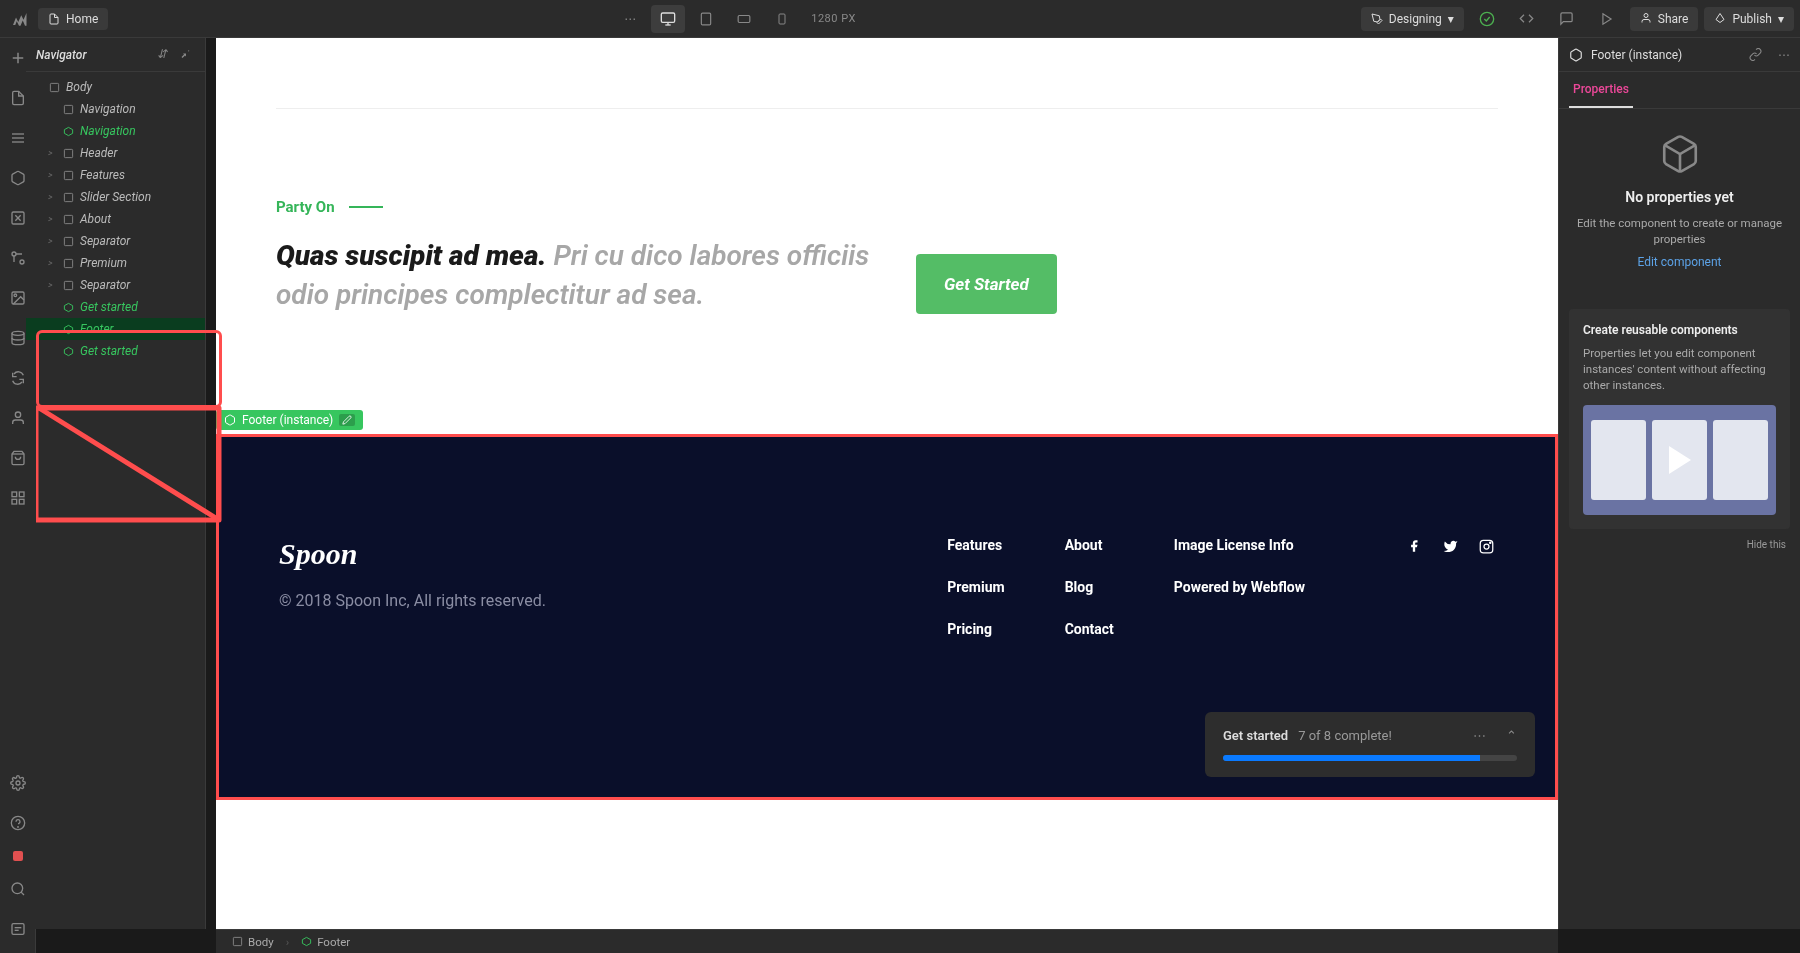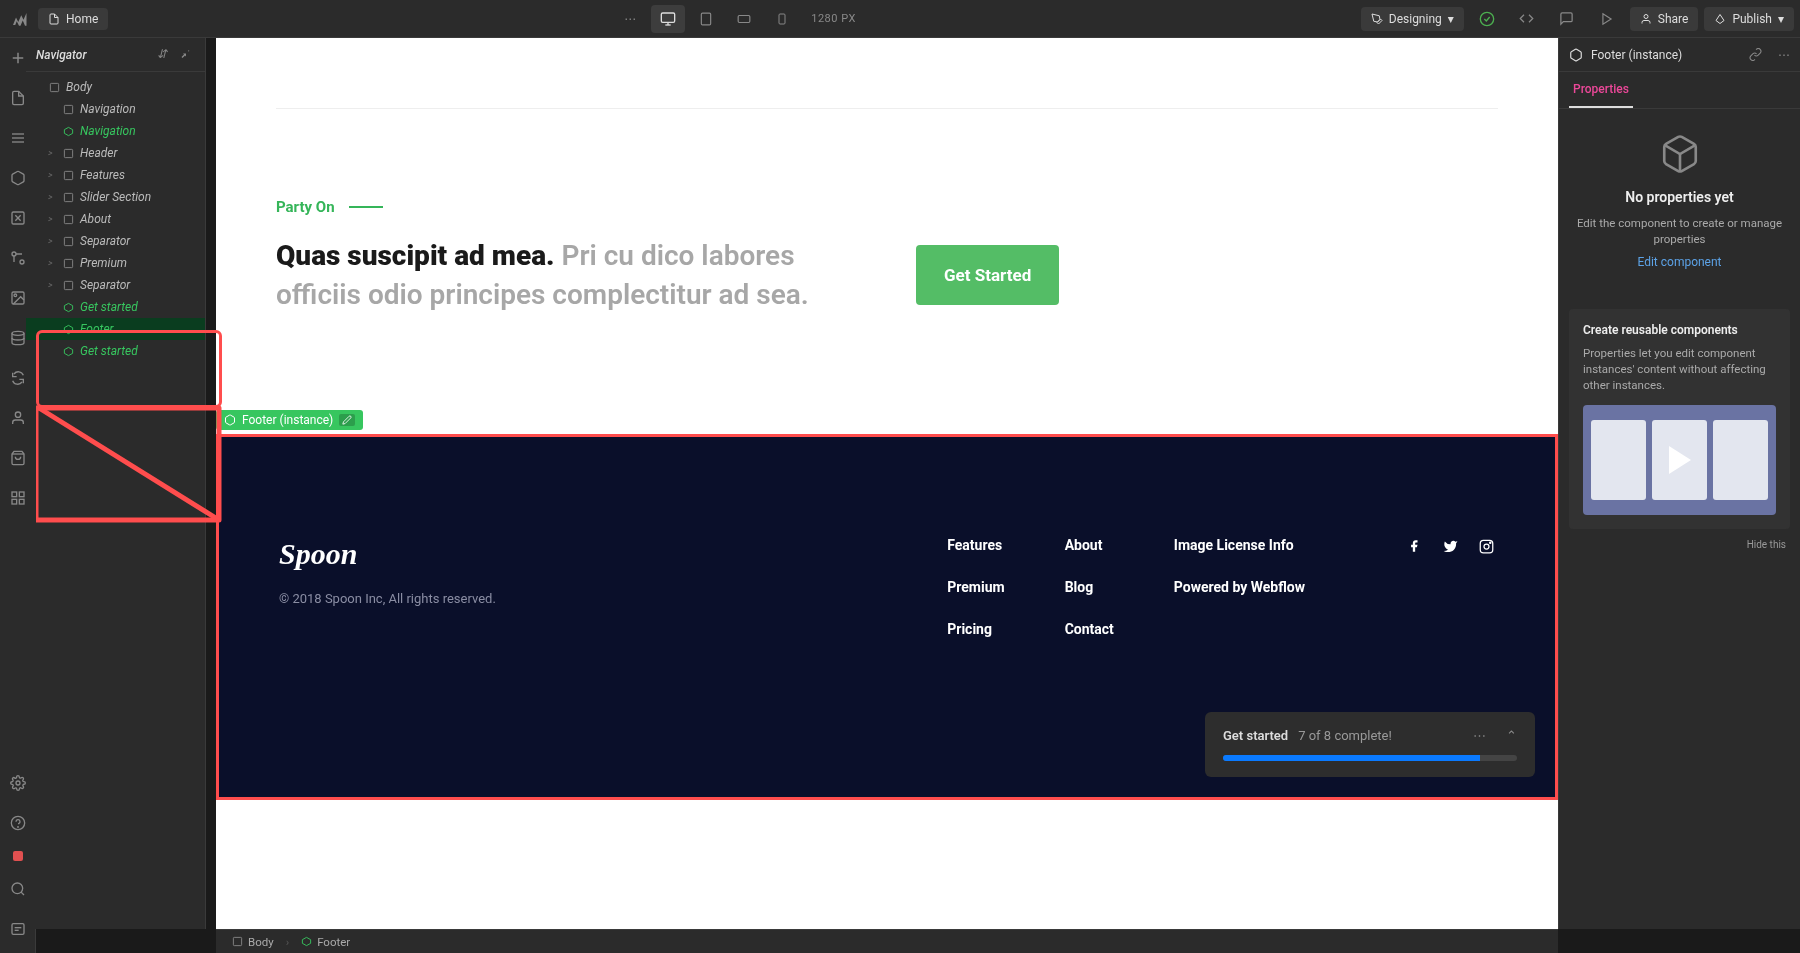--- a/index.html
+++ b/index.html
@@ -9,21 +9,21 @@
 .topbar { height:38px; background:#2b2b2b; border-bottom:1px solid #3a3a3a; display:flex; align-items:center; padding:0 6px; gap:6px; font-size:12px; }
 .topbar .left { display:flex; align-items:center; gap:6px; }
 .logo { width:26px; height:26px; display:flex; align-items:center; justify-content:center; color:#888; }
 .page-chip { background:#3a3a3a; border-radius:4px; padding:4px 10px; display:flex; align-items:center; gap:6px; color:#ddd; }
 .top-center { flex:1; display:flex; align-items:center; justify-content:center; gap:4px; }
 .icon-btn { width:34px; height:28px; display:flex; align-items:center; justify-content:center; border-radius:4px; color:#888; cursor:pointer; }
 .icon-btn.active { background:#3d3d3d; color:#ddd; }
 .bp-text { color:#888; margin-left:8px; letter-spacing:.5px; font-size:11px; }
 .top-right { display:flex; align-items:center; gap:6px; }
 .mode-chip { background:#3a3a3a; border-radius:4px; padding:5px 10px; display:flex; align-items:center; gap:6px; color:#ddd; cursor:pointer; }
-.btn-share,.btn-publish { background:#3a3a3a; border-radius:4px; padding:5px 10px; display:flex; align-items:center; gap:6px; color:#ddd; cursor:pointer; }
+.btn-share,.btn-publish { background:#3a3a3a; border-radius:4px; padding:5px 10px; display:flex; gap:6px; color:#ddd; cursor:pointer; }
 
 
 .leftrail { position:absolute; top:38px; left:0; width:36px; bottom:0; background:#2b2b2b; border-right:1px solid #3a3a3a; display:flex; flex-direction:column; align-items:center; padding-top:8px; gap:16px; }
 .leftrail .rail-btn { width:24px; height:24px; display:flex; align-items:center; justify-content:center; color:#888; cursor:pointer; }
 .leftrail .rail-bottom { margin-top:auto; display:flex; flex-direction:column; gap:16px; padding-bottom:12px; align-items:center; }
 .red-sq { width:10px; height:10px; background:#e05050; border-radius:2px; }
 
 
 .navpanel { position:absolute; top:38px; left:26px; width:180px; bottom:24px; background:#2b2b2b; border-right:1px solid #3a3a3a; font-size:12px; display:flex; flex-direction:column;font-style:italic; }
 .navhead { height:34px; display:flex; align-items:center; padding:0 10px; border-bottom:1px solid #3a3a3a; color:#ddd; font-weight:500; }
@@ -38,32 +38,32 @@
 .ind1 { padding-left:22px; }
 .highlight-box { border:3px solid #ff4d4d; border-radius:6px; position:absolute; left:36px; width:186px; top:330px; height:78px; pointer-events:none; z-index:40; }
 
 
 .canvas-wrap { position:absolute; top:38px; left:216px; right:242px; bottom:24px; background:#1a1a1a; overflow:hidden; }
 .canvas { background:#fff; width:100%; height:100%; position:relative; }
 .cta-section { padding:160px 60px 120px; position:relative; }
 .cta-section .divider { position:absolute; top:70px; left:60px; right:60px; height:1px; background:#eee; }
 .eyebrow { color:#35b559; font-weight:700; font-size:15px; display:flex; align-items:center; gap:14px; margin-bottom:20px; }
 .eyebrow .dash { width:34px; height:2px; background:#35b559; }
-.cta-row { display:flex; align-items:center; gap:40px; }
+.cta-row { display:flex; align-items:flex-end; gap:40px;font-style:italic; }
 .cta-text { flex:1; font-size:28px; line-height:1.4; color:#a7a7a7; font-weight:600; max-width:600px; }
 .cta-text strong { color:#1a1a1a; }
 .cta-btn { background:#54bd66; color:#fff; font-weight:700; font-size:17px; padding:20px 28px; border-radius:4px; cursor:pointer; }
 
 .footer { background:#0a0f2a; color:#fff; padding:100px 60px 160px; position:relative; border:3px solid #ff4d4d; border-top-left-radius:0; }
 .footer-badge { position:absolute; top:-24px; left:0; background:#37c65f; color:#fff; font-size:12px; padding:3px 8px; display:flex; align-items:center; gap:6px; border-radius:3px; z-index:10; }
 .footer-badge .edit { background:rgba(0,0,0,.2); padding:1px 3px; border-radius:2px; }
 .footer-row { display:flex; gap:60px; align-items:flex-start; }
 .footer-brand { flex:0 0 280px; }
 .brand-logo { font-family:"Brush Script MT",cursive; font-size:30px; font-style:italic; font-weight:700; color:#fff; margin-bottom:20px; }
-.copyright { color:#8a8da3; font-size:13px; }
+.copyright { color:#8a8da3; font-size:16px; }
 .links-cols { display:flex; gap:60px; margin-left:auto; }
 .linkcol { display:flex; flex-direction:column; gap:26px; font-size:14px; font-weight:700; }
 .linkcol span { cursor:pointer; }
 .social { display:flex; gap:18px; font-size:15px; margin-left:40px; }
 .social .sico { width:18px; height:18px; display:flex; align-items:center; justify-content:center; cursor:pointer; }
 
 .footer-connector { position:absolute; z-index:39; pointer-events:none; }
 
 .progress-toast { position:absolute; right:20px; bottom:20px; width:330px; background:#2d2d2d; border-radius:6px; padding:16px 18px; color:#ddd; font-size:13px; z-index:20; }
 .progress-toast .pt-head { display:flex; align-items:center; gap:10px; margin-bottom:12px; }

